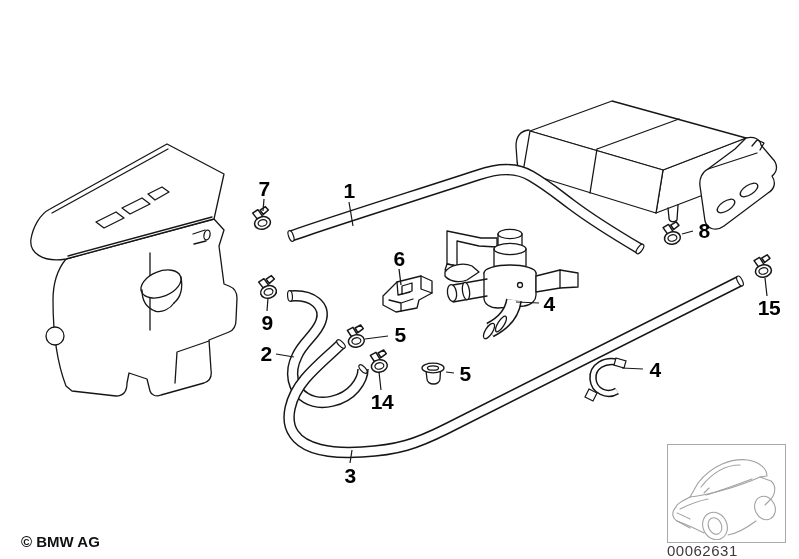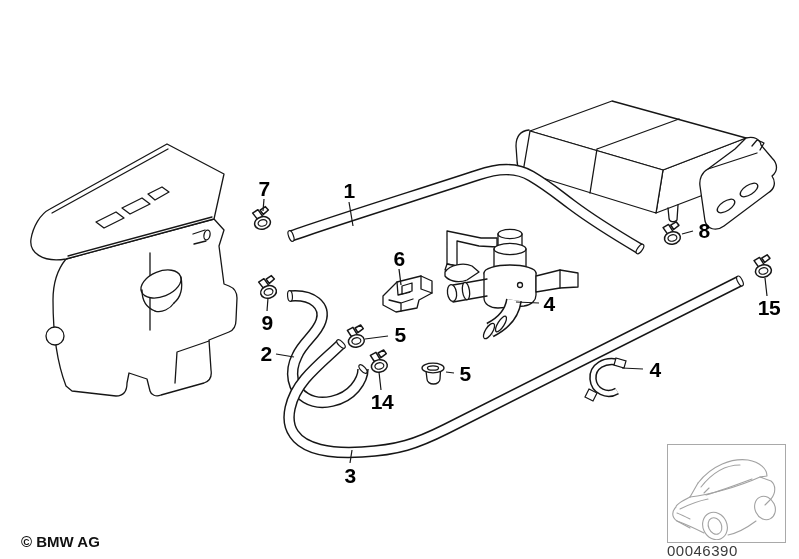--- a/index.html
+++ b/index.html
@@ -200,17 +200,17 @@
       <path d="M 12 64 C 20 60 30 56 40 54"></path>
       <path d="M 9 76 C 20 80 28 84 36 88"></path>
       <path d="M 9 68 C 14 70 18 72 22 74"></path>
       <path d="M 36 48 L 41 43"></path>
       <ellipse cx="47" cy="81" rx="12" ry="14" transform="rotate(-25 47 81)"></ellipse>
       <ellipse cx="47" cy="81" rx="6.5" ry="8.5" transform="rotate(-25 47 81)"></ellipse>
       <path d="M 60 90 C 70 88 80 82 88 76"></path>
       <ellipse cx="97" cy="63" rx="10" ry="12" transform="rotate(-25 97 63)"></ellipse>
     </svg>
   </div>
-  <div class="diagram-number">00046390</div>
+  <div class="diagram-number">00062631</div>
 
   <div class="copyright">© BMW AG</div>
 
 </div>
 
 </body></html>

